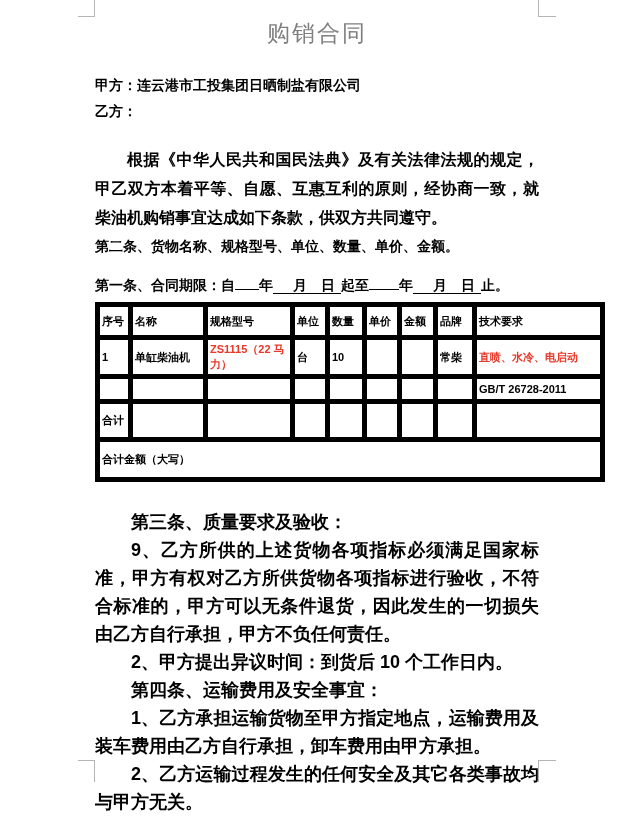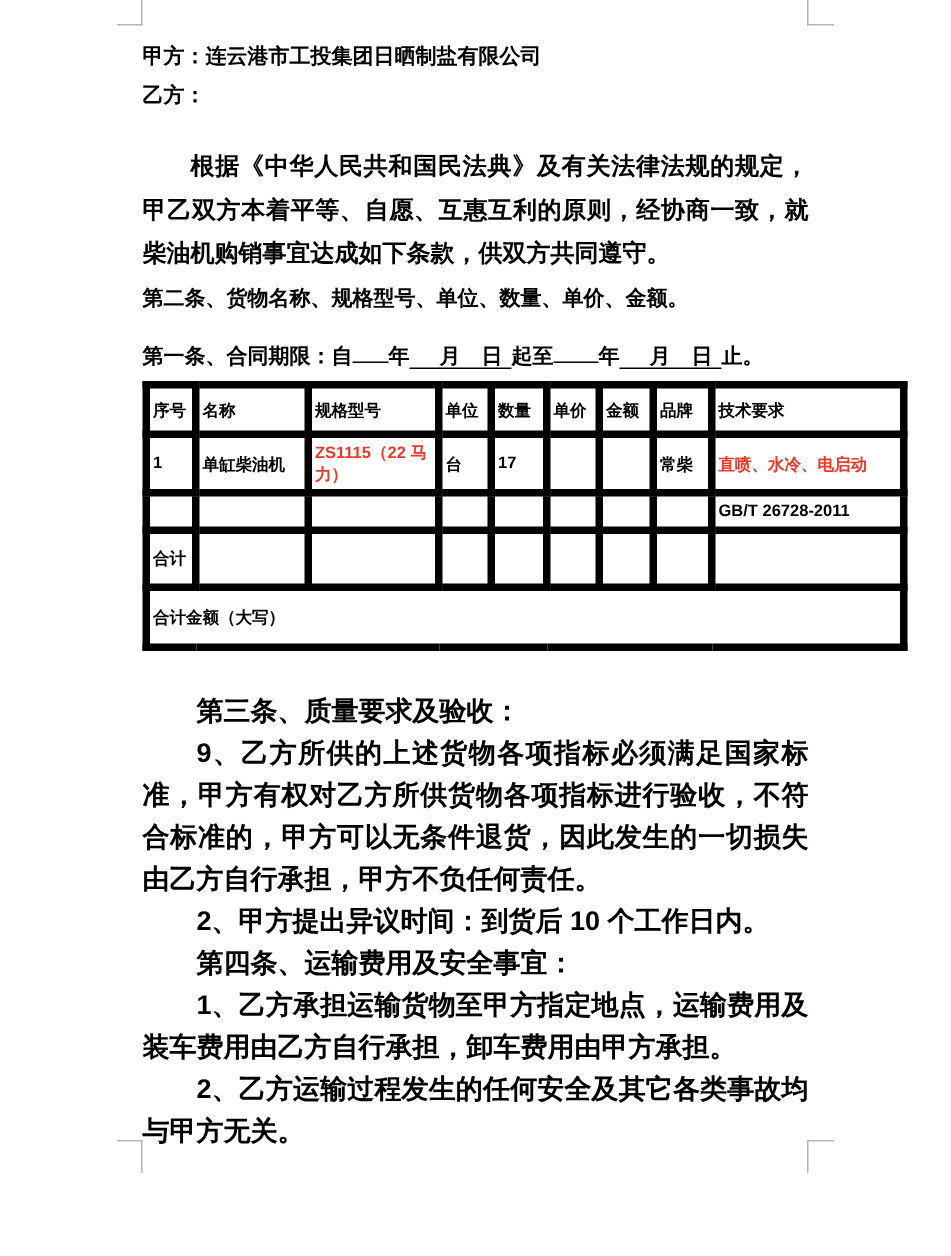--- a/index.html
+++ b/index.html
@@ -58,20 +58,21 @@
 </head>
 <body>
 
 <div class="mark tl"></div>
 <div class="mark tr"></div>
 <div class="mark bl"></div>
 <div class="mark br"></div>
 
 <div class="content">
 
+  <h1 class="doc-title">购销合同</h1>
 
   <div class="line party-a">甲方：连云港市工投集团日晒制盐有限公司</div>
   <div class="line party-b">乙方：</div>
 
   <div class="intro">根据《中华人民共和国民法典》及有关法律法规的规定，甲乙双方本着平等、自愿、互惠互利的原则，经协商一致，就柴油机购销事宜达成如下条款，供双方共同遵守。</div>
 
   <div class="clause">第二条、货物名称、规格型号、单位、数量、单价、金额。</div>
 
   <div class="clause clause-term">
     <span>第一条、合同期限：自</span><span class="blank b1"></span><span>年</span><span class="filled-blank">　月　日</span><span>起至</span><span class="blank b2"></span><span>年</span><span class="filled-blank">　月　日</span><span>止。</span>
@@ -99,21 +100,21 @@
       <td>单价</td>
       <td>金额</td>
       <td>品牌</td>
       <td>技术要求</td>
     </tr>
     <tr class="item">
       <td>1</td>
       <td>单缸柴油机</td>
       <td class="red">ZS1115（22 马力）</td>
       <td>台</td>
-      <td>17</td>
+      <td>10</td>
       <td></td>
       <td></td>
       <td>常柴</td>
       <td class="red">直喷、水冷、电启动</td>
     </tr>
     <tr class="std">
       <td></td>
       <td></td>
       <td></td>
       <td></td>

